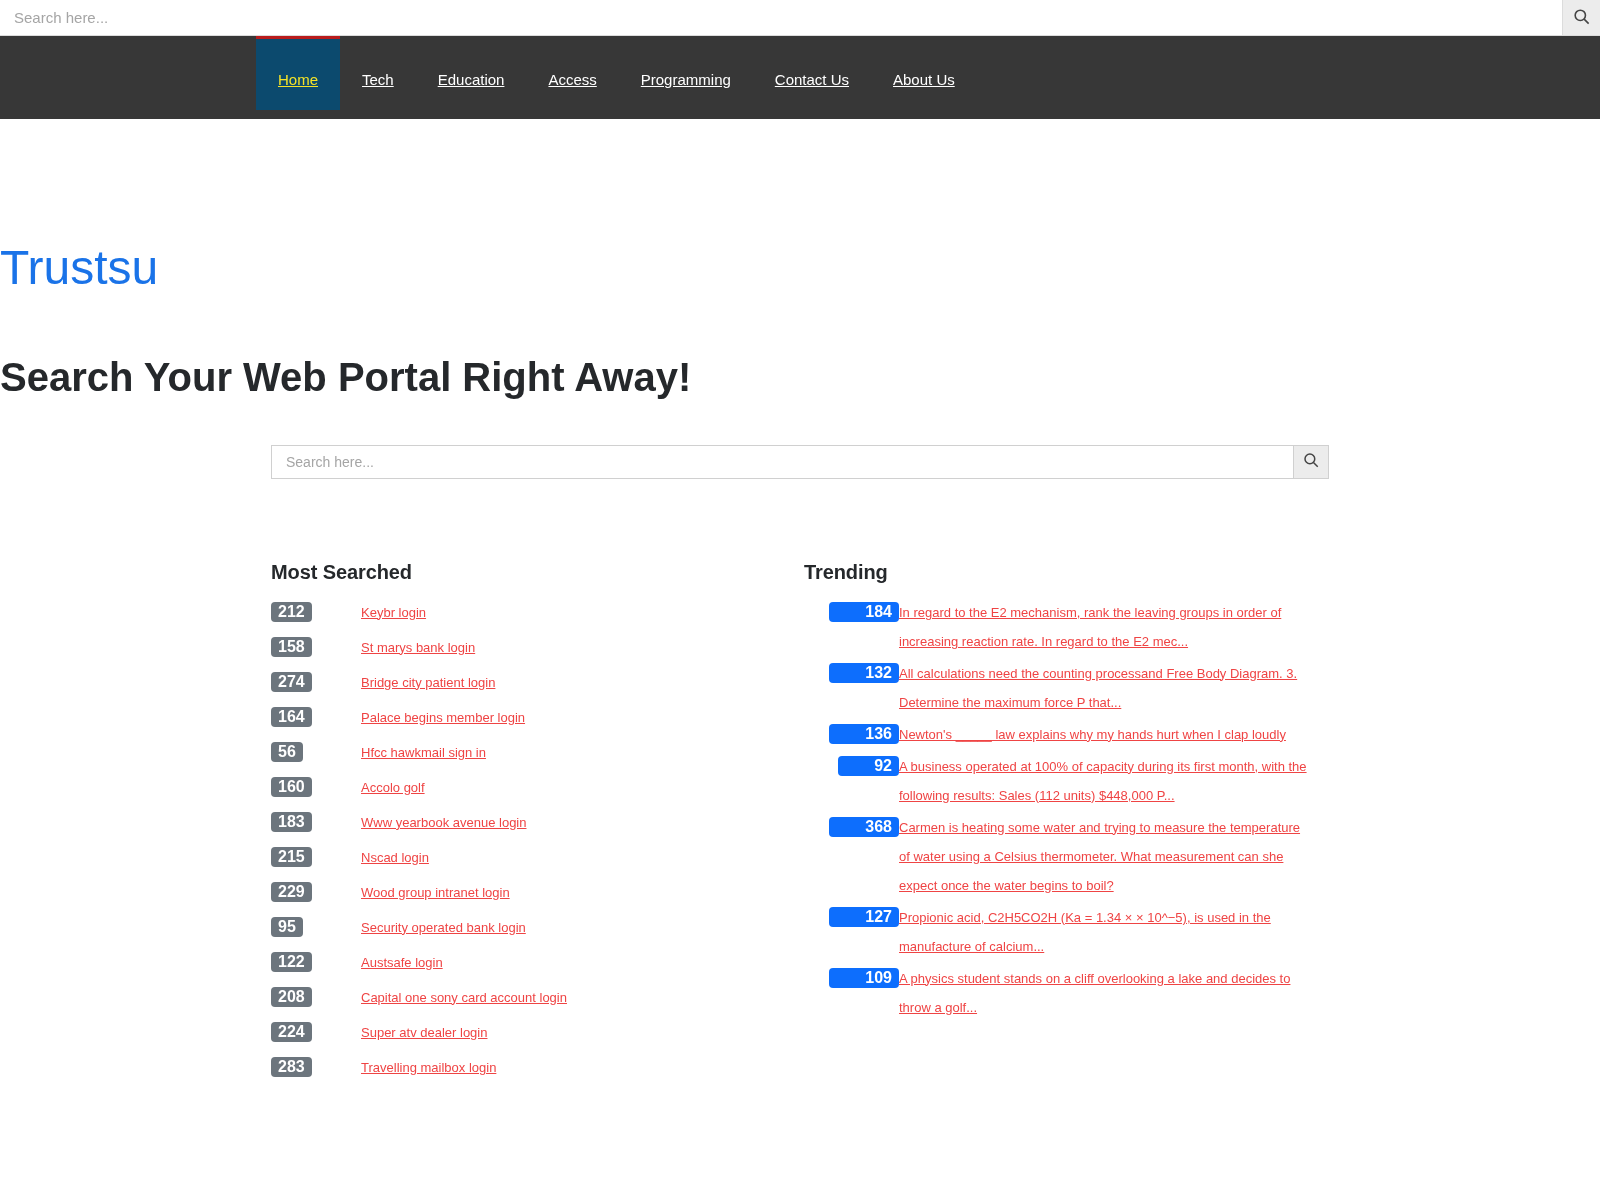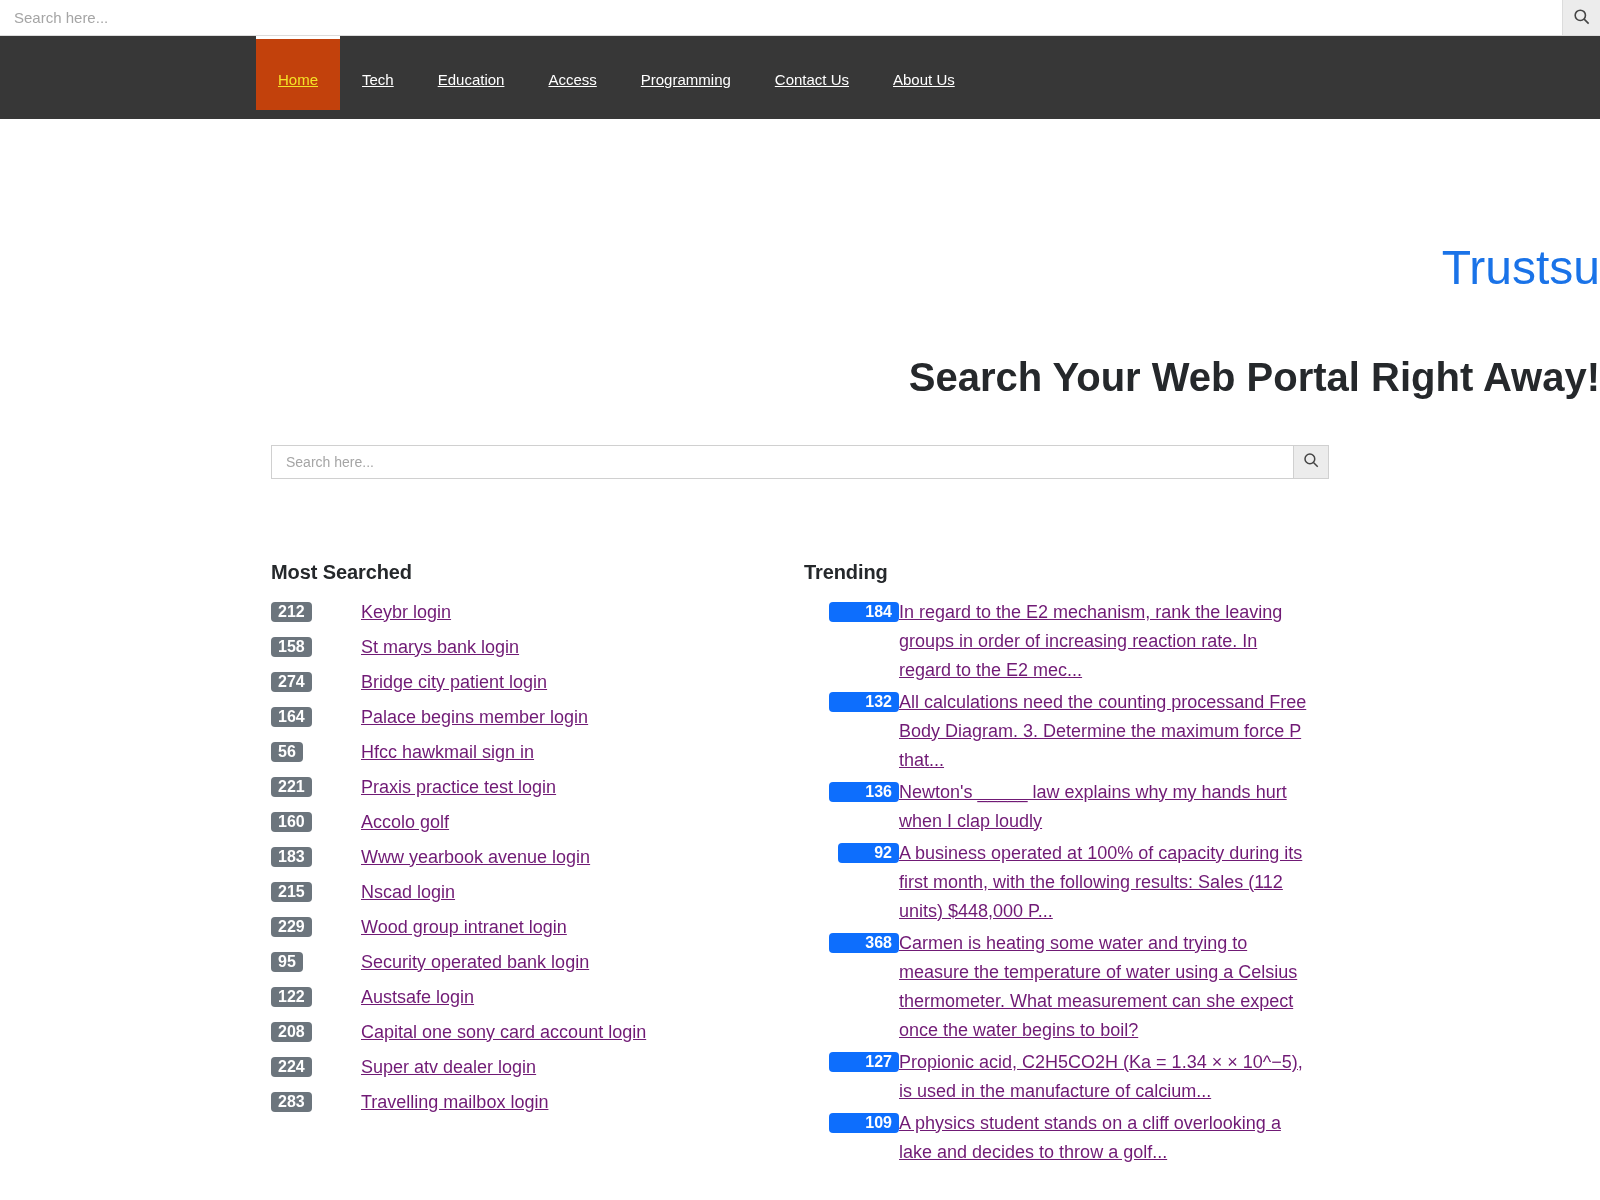--- a/index.html
+++ b/index.html
@@ -65,30 +65,30 @@
     font-size: 15px;
     font-family: "Liberation Sans", sans-serif;
     padding: 33px 22px 34px 22px;
     line-height: 16px;
     border-top: 3px solid transparent;
     cursor: pointer;
     white-space: nowrap;
   }
   .nav-item.active {
     color: #f5e327;
-    background: #c2410c;
-    border-top: 3px solid #ffffff;
+    background: #0c4a6e;
+    border-top: 3px solid #b91c1c;
     padding-bottom: 22px;
   }
 
   
   .hero {
     width: 1600px;
     padding-top: 120px;
-    text-align: right;
+    text-align: left;
   }
   .brand-title {
     color: #1a73e8;
     font-size: 48px;
     font-weight: normal;
     margin: 0;
     line-height: 1.2;
     font-family: "Liberation Sans", sans-serif;
   }
   .hero-heading {
@@ -172,23 +172,23 @@
     padding: 3px 7px 4px 7px;
     line-height: 13px;
     font-family: "Liberation Sans", sans-serif;
     min-width: 26px;
     text-align: center;
   }
   .badge-gray { background: #6c757d; }
   .badge-blue { background: #0d6efd; padding-left: 36px; }
 
   .entry-link {
-    color: #701a75;
+    color: #ef4444;
     text-decoration: underline;
-    font-size: 18px;
+    font-size: 13px;
     line-height: 29px;
     font-family: "Liberation Sans", sans-serif;
     cursor: pointer;
     display: inline-block;
   }
   .col-most .entry-link { padding-left: 0; }
   .col-trending .badge-cell { width: 95px; flex: 0 0 95px; }
   .col-trending .entry-link { max-width: 410px; }
   .col-trending .entry { margin-bottom: 3px; }
 
@@ -255,24 +255,20 @@
     </div>
     <div class="entry">
       <div class="badge-cell"><span class="badge badge-gray">164</span></div>
       <a class="entry-link">Palace begins member login</a>
     </div>
     <div class="entry">
       <div class="badge-cell"><span class="badge badge-gray">56</span></div>
       <a class="entry-link">Hfcc hawkmail sign in</a>
     </div>
     <div class="entry">
-      <div class="badge-cell"><span class="badge badge-gray">221</span></div>
-      <a class="entry-link">Praxis practice test login</a>
-    </div>
-    <div class="entry">
       <div class="badge-cell"><span class="badge badge-gray">160</span></div>
       <a class="entry-link">Accolo golf</a>
     </div>
     <div class="entry">
       <div class="badge-cell"><span class="badge badge-gray">183</span></div>
       <a class="entry-link">Www yearbook avenue login</a>
     </div>
     <div class="entry">
       <div class="badge-cell"><span class="badge badge-gray">215</span></div>
       <a class="entry-link">Nscad login</a>

